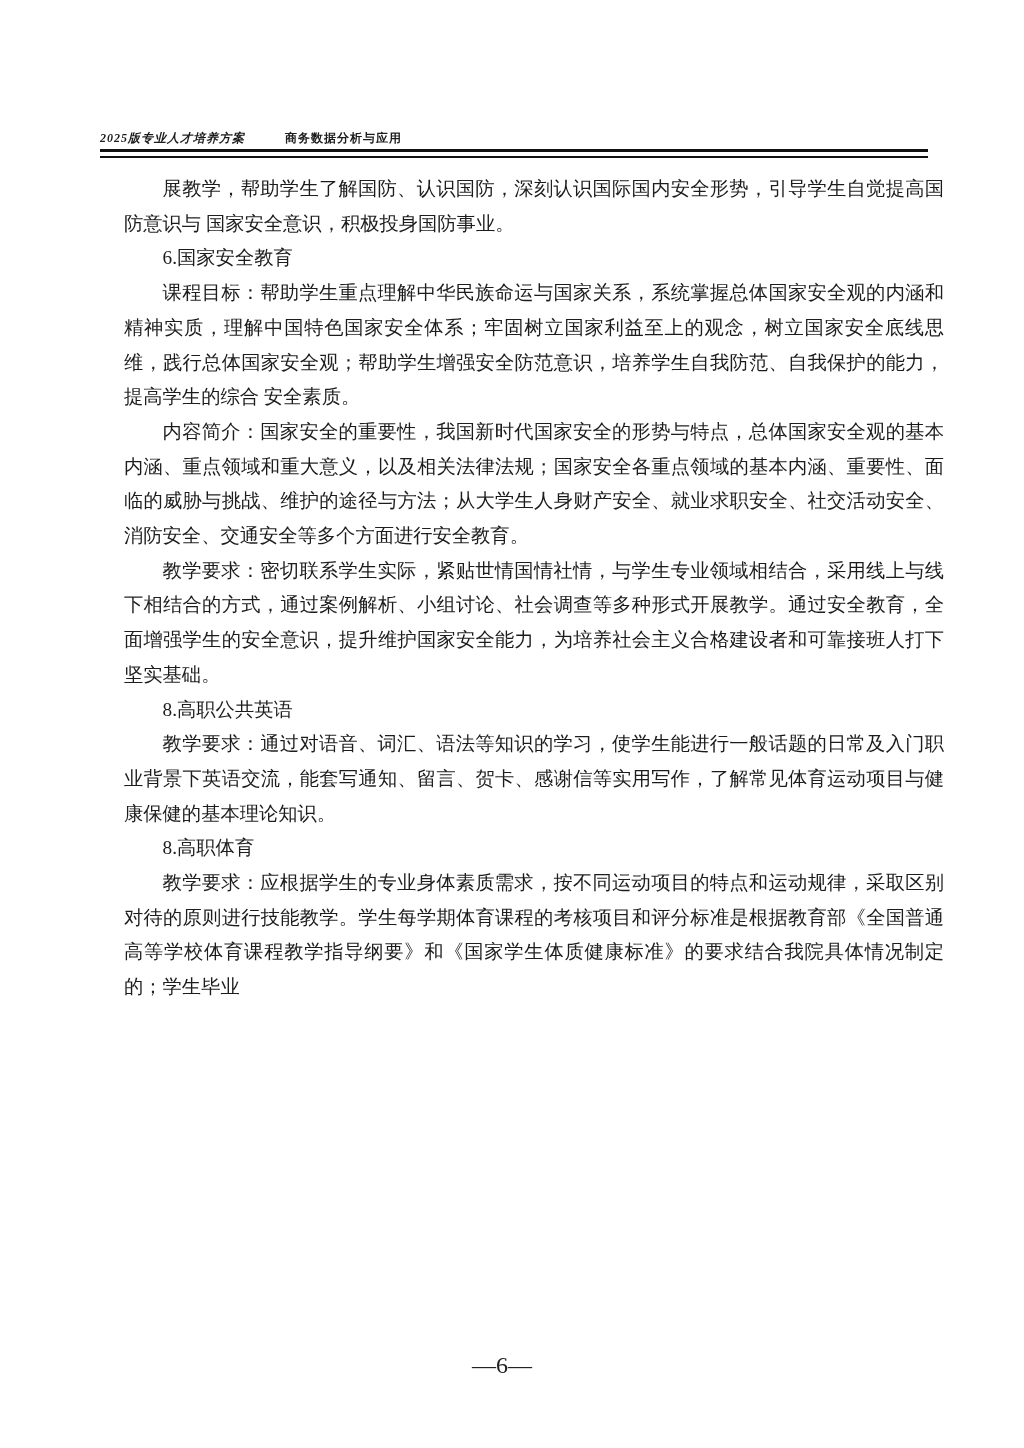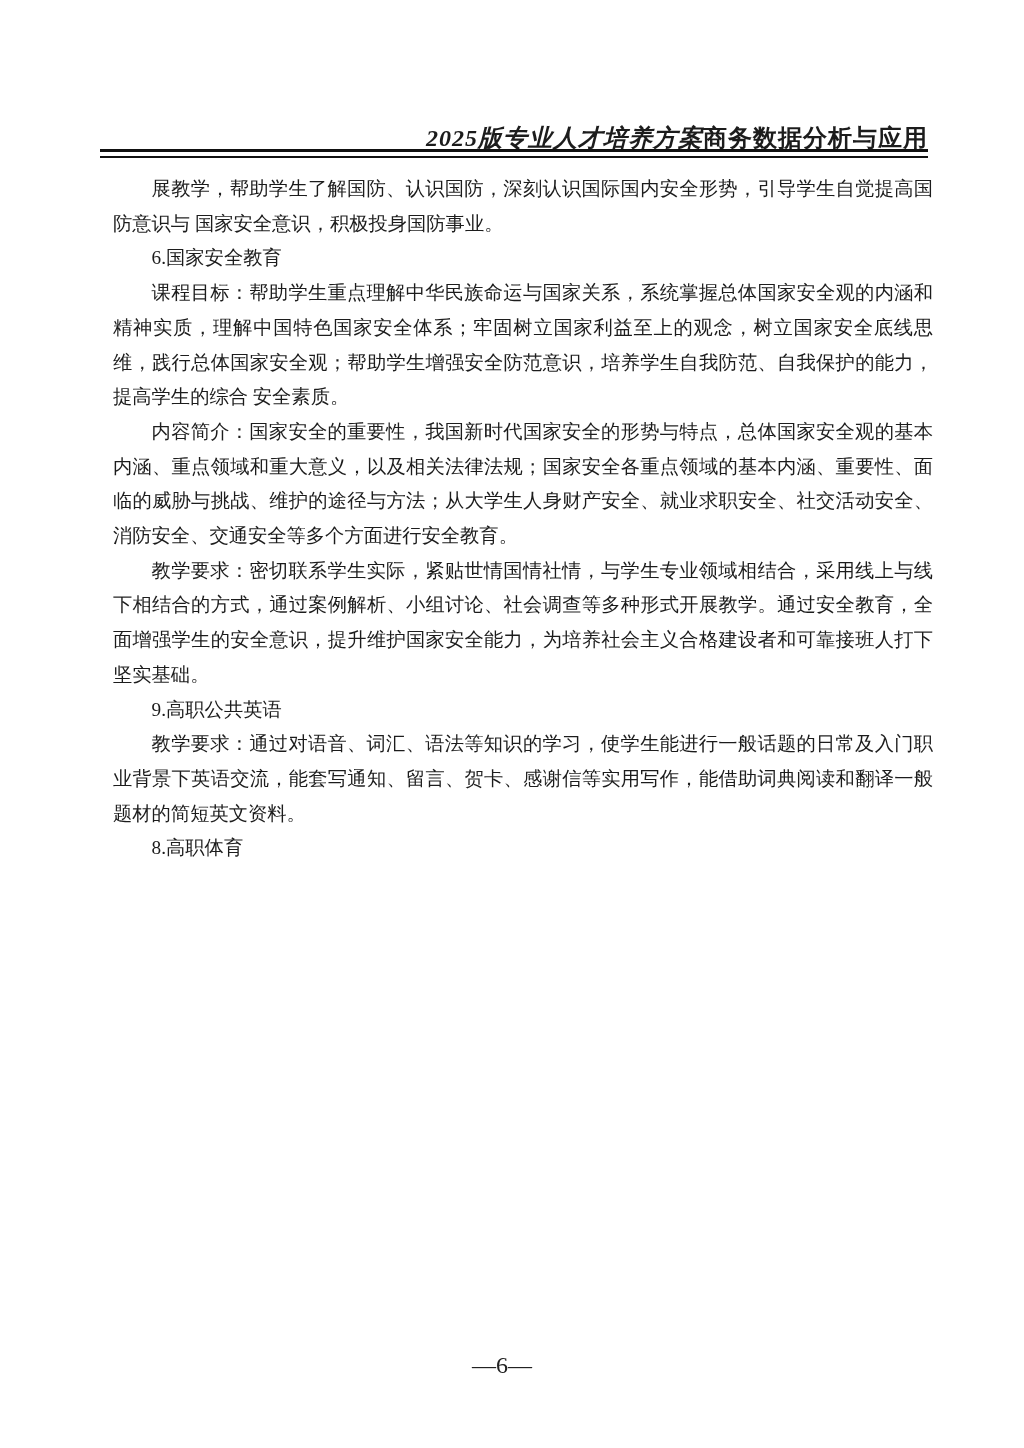--- a/index.html
+++ b/index.html
@@ -11,25 +11,26 @@
     color: #1c1c1c;
     font-family: "Liberation Serif", serif;
     overflow: hidden;
   }
   .page-header {
     position: absolute;
     left: 100px;
     width: 828px;
     top: 126px;
     display: flex;
-    justify-content: flex-end;
+    justify-content: flex-start;
     align-items: baseline;
-    font-size: 24px;
+    font-size: 12px;
     font-weight: bold;
     line-height: 24px;
+    gap: 40px;
   }
   .header-left { font-style: italic; letter-spacing: 1px; }
   .header-right { letter-spacing: 1px; }
   .header-rule-thick {
     position: absolute;
     left: 100px;
     width: 828px;
     top: 149px;
     height: 3px;
     background: #111111;
@@ -37,21 +38,21 @@
   .header-rule-thin {
     position: absolute;
     left: 100px;
     width: 828px;
     top: 156px;
     height: 2px;
     background: #111111;
   }
   .doc-body {
     position: absolute;
-    left: 113px;
+    left: 124px;
     top: 172px;
     width: 820px;
     font-size: 19.3px;
     line-height: 34.7px;
     text-align: justify;
     text-justify: inter-character;
   }
   .para {
     margin: 0;
     padding: 0;
@@ -80,20 +81,21 @@
 </div>
 <div class="header-rule-thick"></div>
 <div class="header-rule-thin"></div>
 
 <div class="doc-body">
     <p class="para">展教学，帮助学生了解国防、认识国防，深刻认识国际国内安全形势，引导学生自觉提高国防意识与 国家安全意识，积极投身国防事业。</p>
     <p class="para heading">6.国家安全教育</p>
     <p class="para">课程目标：帮助学生重点理解中华民族命运与国家关系，系统掌握总体国家安全观的内涵和精神实质，理解中国特色国家安全体系；牢固树立国家利益至上的观念，树立国家安全底线思维，践行总体国家安全观；帮助学生增强安全防范意识，培养学生自我防范、自我保护的能力，提高学生的综合 安全素质。</p>
     <p class="para">内容简介：国家安全的重要性，我国新时代国家安全的形势与特点，总体国家安全观的基本内涵、重点领域和重大意义，以及相关法律法规；国家安全各重点领域的基本内涵、重要性、面临的威胁与挑战、维护的途径与方法；从大学生人身财产安全、就业求职安全、社交活动安全、消防安全、交通安全等多个方面进行安全教育。</p>
     <p class="para">教学要求：密切联系学生实际，紧贴世情国情社情，与学生专业领域相结合，采用线上与线下相结合的方式，通过案例解析、小组讨论、社会调查等多种形式开展教学。通过安全教育，全面增强学生的安全意识，提升维护国家安全能力，为培养社会主义合格建设者和可靠接班人打下坚实基础。</p>
-    <p class="para heading">9.高职公共英语</p>
-    <p class="para">教学要求：通过对语音、词汇、语法等知识的学习，使学生能进行一般话题的日常及入门职业背景下英语交流，能套写通知、留言、贺卡、感谢信等实用写作，能借助词典阅读和翻译一般题材的简短英文资料。</p>
+    <p class="para heading">8.高职公共英语</p>
+    <p class="para">教学要求：通过对语音、词汇、语法等知识的学习，使学生能进行一般话题的日常及入门职业背景下英语交流，能套写通知、留言、贺卡、感谢信等实用写作，了解常见体育运动项目与健康保健的基本理论知识。</p>
     <p class="para heading">8.高职体育</p>
+    <p class="para">教学要求：应根据学生的专业身体素质需求，按不同运动项目的特点和运动规律，采取区别对待的原则进行技能教学。学生每学期体育课程的考核项目和评分标准是根据教育部《全国普通高等学校体育课程教学指导纲要》和《国家学生体质健康标准》的要求结合我院具体情况制定的；学生毕业</p>
   </div>
 
 <div class="page-footer">
   <span>—6—</span>
 </div>
 
 </body></html>

